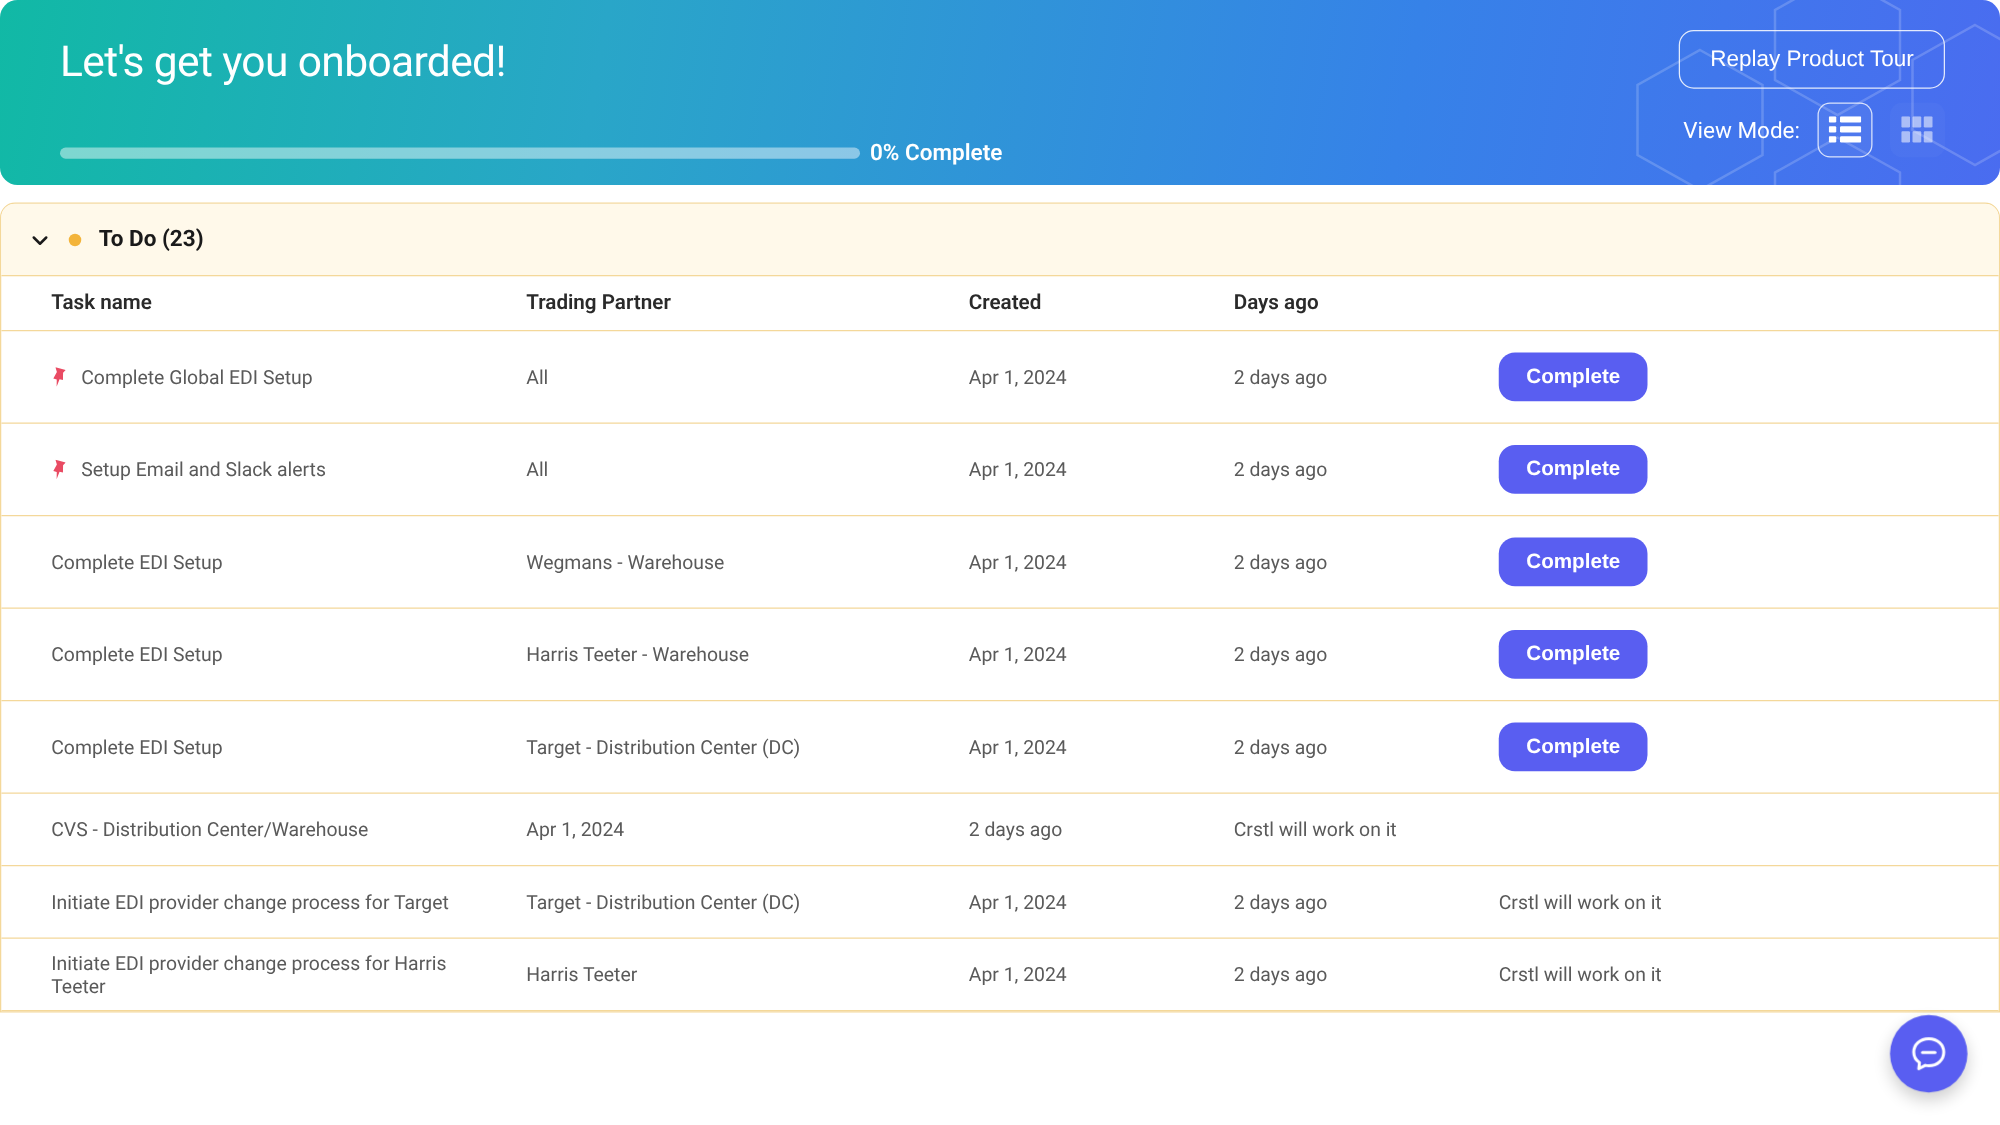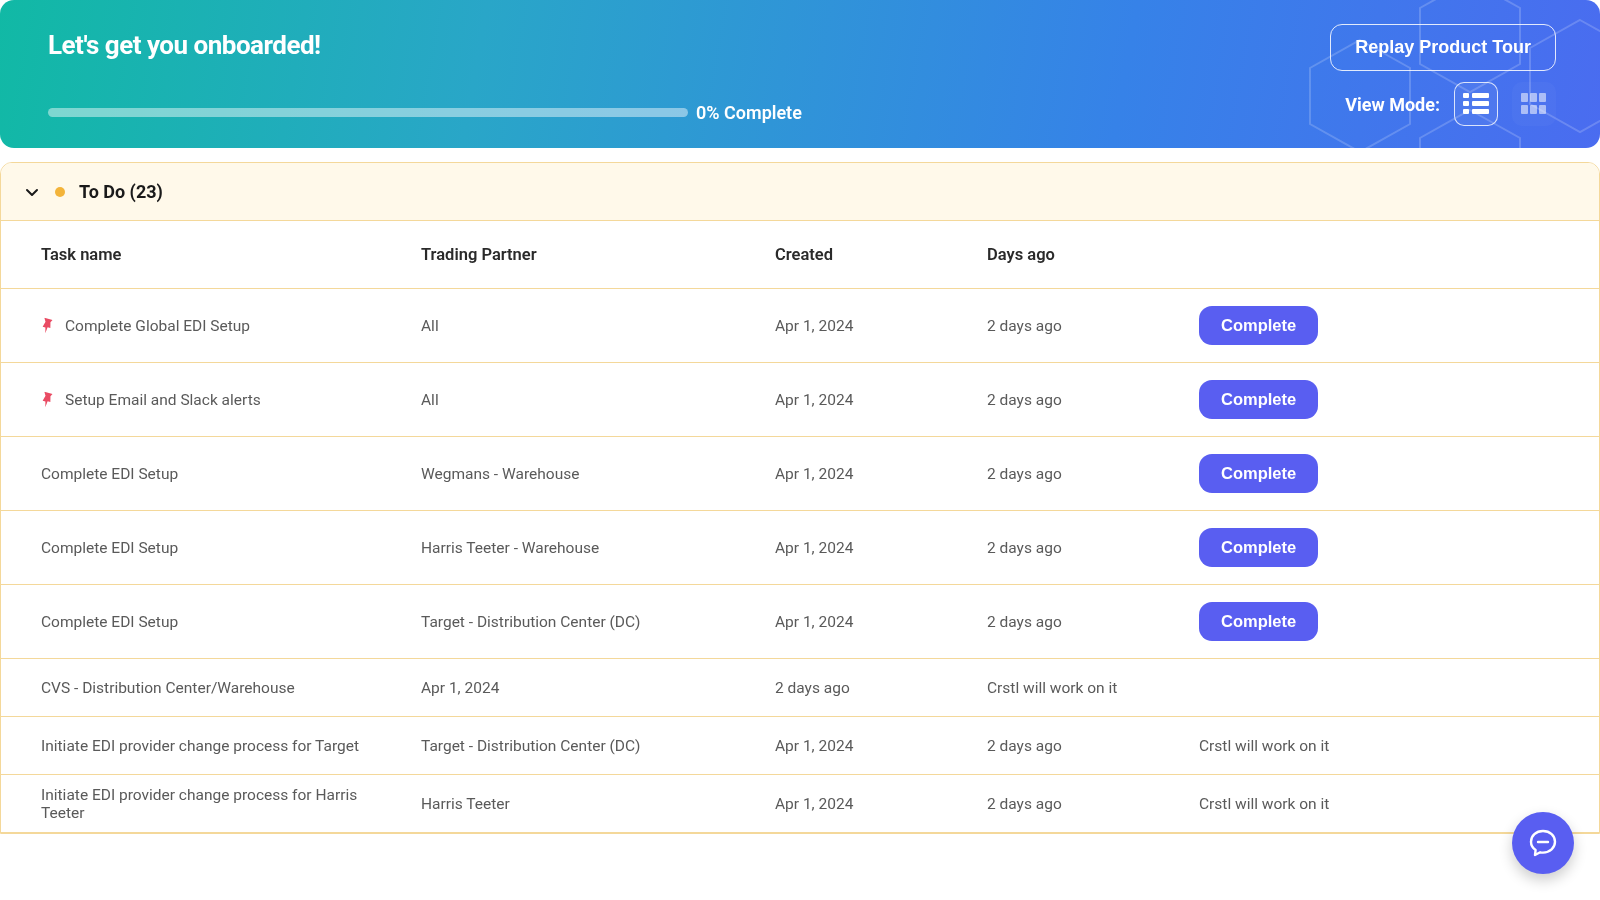--- a/index.html
+++ b/index.html
@@ -27,22 +27,22 @@
   .hero .hexes {
     position: absolute;
     right: -120px;
     top: -40px;
     width: 600px;
     height: 300px;
     opacity: 0.18;
     pointer-events: none;
   }
   .hero-title {
-    font-size: 26px;
-    font-weight: 700;
+    font-size: 34px;
+    font-weight: 400;
     letter-spacing: -0.5px;
   }
   .progress-row {
     display: flex;
     align-items: center;
     gap: 8px;
     margin-top: 42px;
   }
   .progress-track {
     flex: 0 0 640px;
@@ -59,38 +59,38 @@
   .hero-top-right {
     position: absolute;
     top: 24px;
     right: 44px;
   }
   .replay-btn {
     border: 1.5px solid rgba(255,255,255,0.85);
     background: transparent;
     color: #ffffff;
     font-size: 18px;
-    font-weight: 700;
+    font-weight: 400;
     padding: 12px 24px;
     border-radius: 12px;
     cursor: pointer;
     text-align: right;
   }
 
   .view-mode-row {
     position: absolute;
     right: 44px;
     bottom: 22px;
     display: flex;
     align-items: center;
     gap: 14px;
   }
   .view-mode-label {
     font-size: 18px;
-    font-weight: 700;
+    font-weight: 400;
     color: #ffffff;
   }
   .view-toggle {
     width: 44px;
     height: 44px;
     border: 1.5px solid rgba(255,255,255,0.8);
     border-radius: 10px;
     display: flex;
     align-items: center;
     justify-content: center;
@@ -129,21 +129,21 @@
   }
 
   .table { width: 100%; }
   .thead, .trow {
     display: grid;
     grid-template-columns: 380px 354px 212px 212px 280px;
     align-items: center;
     padding: 0 40px;
   }
   .thead {
-    height: 68px;
+    height: 44px;
     font-size: 16.5px;
     font-weight: 600;
     color: #2a2a2a;
     border-bottom: 1px solid #f4d89a;
   }
   .trow {
     min-height: 74px;
     border-bottom: 1px solid #f4d89a;
     font-size: 15.5px;
     color: #5a5a5a;

